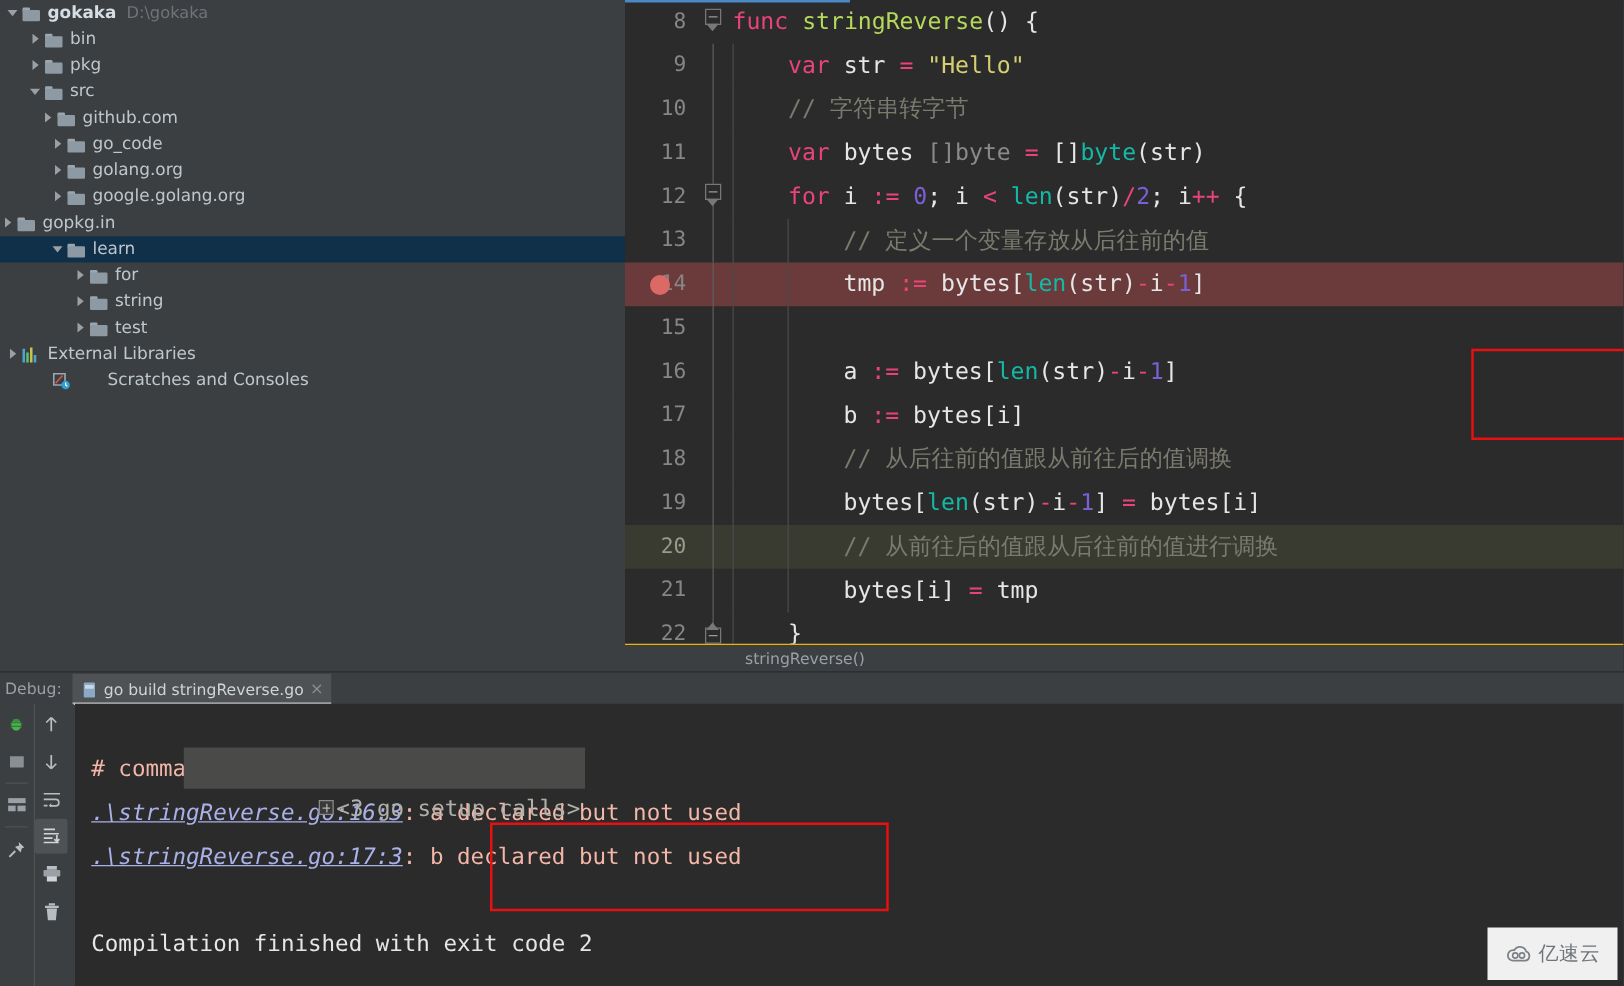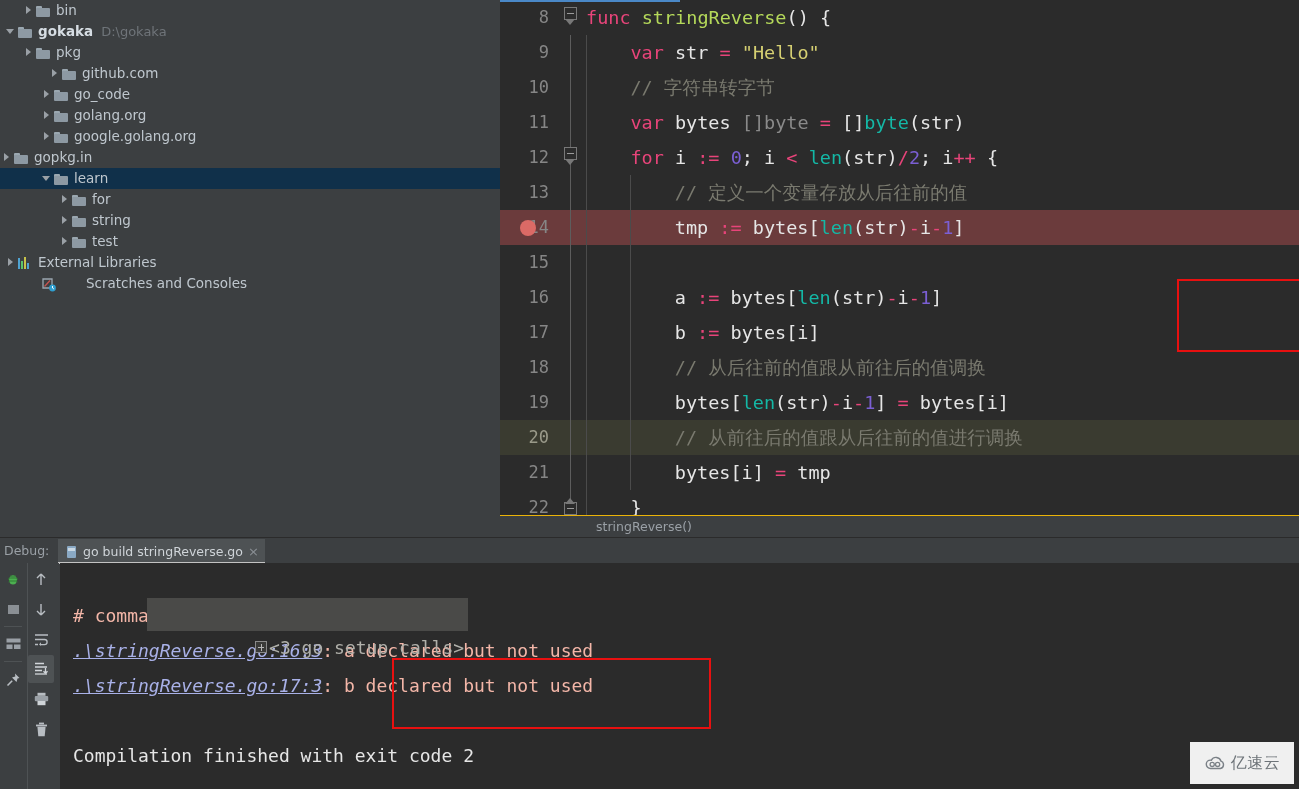--- a/index.html
+++ b/index.html
@@ -235,37 +235,42 @@
   }
   #watermark-text { font-size:16px; color:#6e7479; letter-spacing:0.5px; }
 </style>
 </head>
 <body>
 
 <div id="app">
 
   <div id="project-panel">
     <div id="tree-root">
-        <div class="tree-row" style="padding-left: 22px;">
-          <span class="tw closed"></span>
-          <span class="folder-ico"></span>
-          <span class="tree-label">bin</span>
-        </div>
         <div class="tree-row" style="padding-left: 4px;">
           <span class="tw open"></span>
           <span class="folder-ico"></span>
           <span class="tree-label root">gokaka</span>
           <span class="tree-path">D:\gokaka</span>
         </div>
         <div class="tree-row" style="padding-left: 22px;">
           <span class="tw closed"></span>
           <span class="folder-ico"></span>
+          <span class="tree-label">bin</span>
+        </div>
+        <div class="tree-row" style="padding-left: 22px;">
+          <span class="tw closed"></span>
+          <span class="folder-ico"></span>
           <span class="tree-label">pkg</span>
         </div>
-        <div class="tree-row" style="padding-left: 48px;">
+        <div class="tree-row" style="padding-left: 22px;">
+          <span class="tw open"></span>
+          <span class="folder-ico"></span>
+          <span class="tree-label">src</span>
+        </div>
+        <div class="tree-row" style="padding-left: 32px;">
           <span class="tw closed"></span>
           <span class="folder-ico"></span>
           <span class="tree-label">github.com</span>
         </div>
         <div class="tree-row" style="padding-left: 40px;">
           <span class="tw closed"></span>
           <span class="folder-ico"></span>
           <span class="tree-label">go_code</span>
         </div>
         <div class="tree-row" style="padding-left: 40px;">

